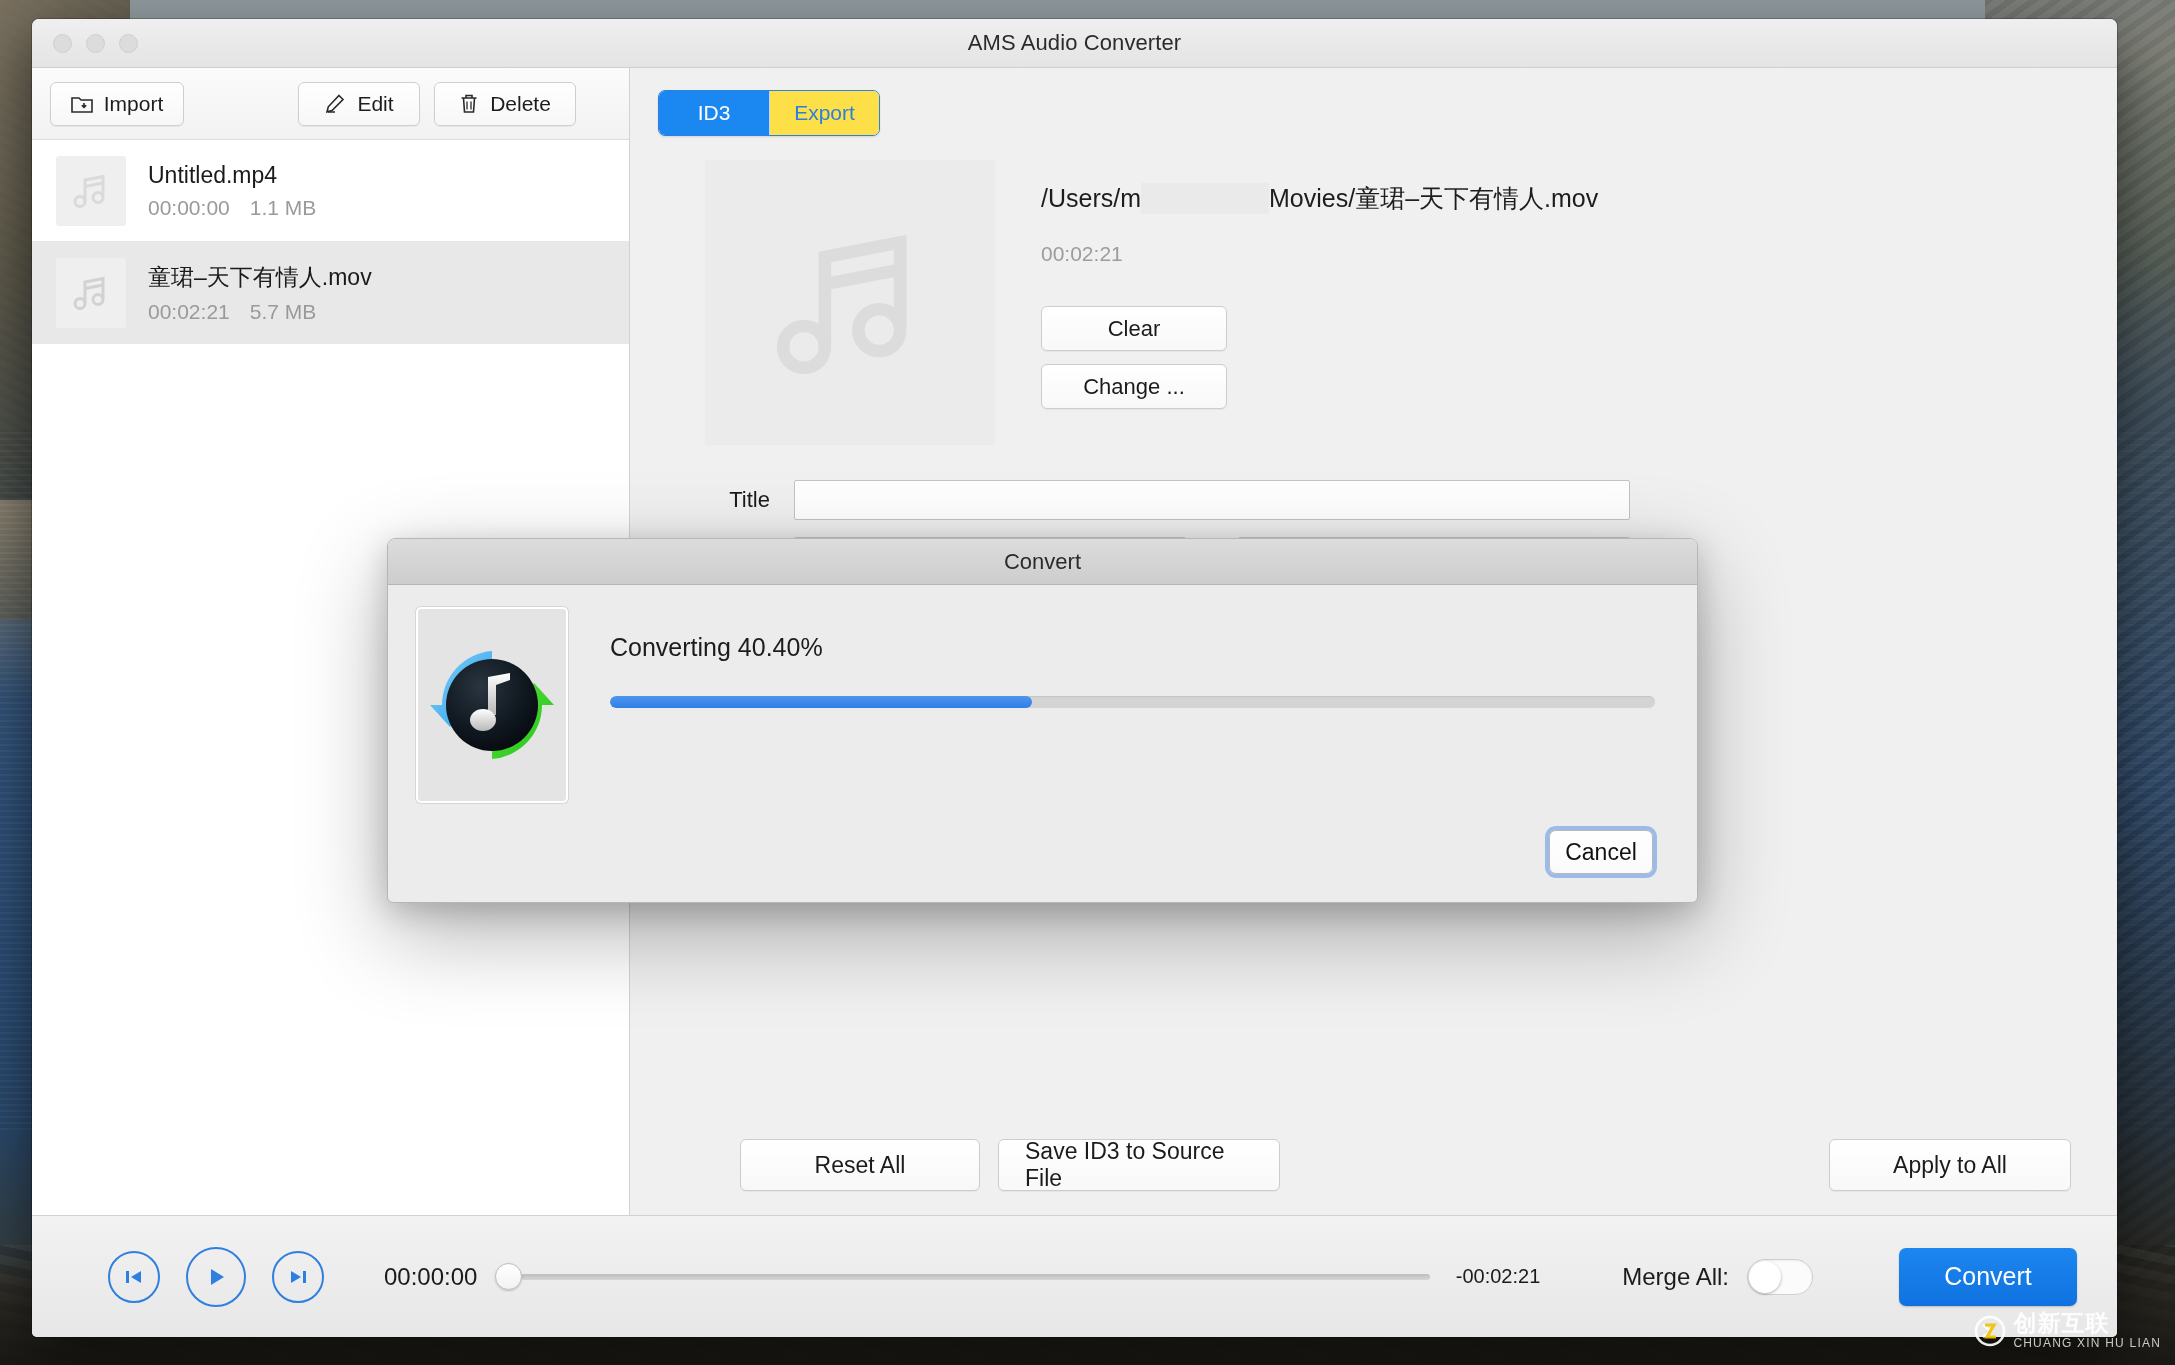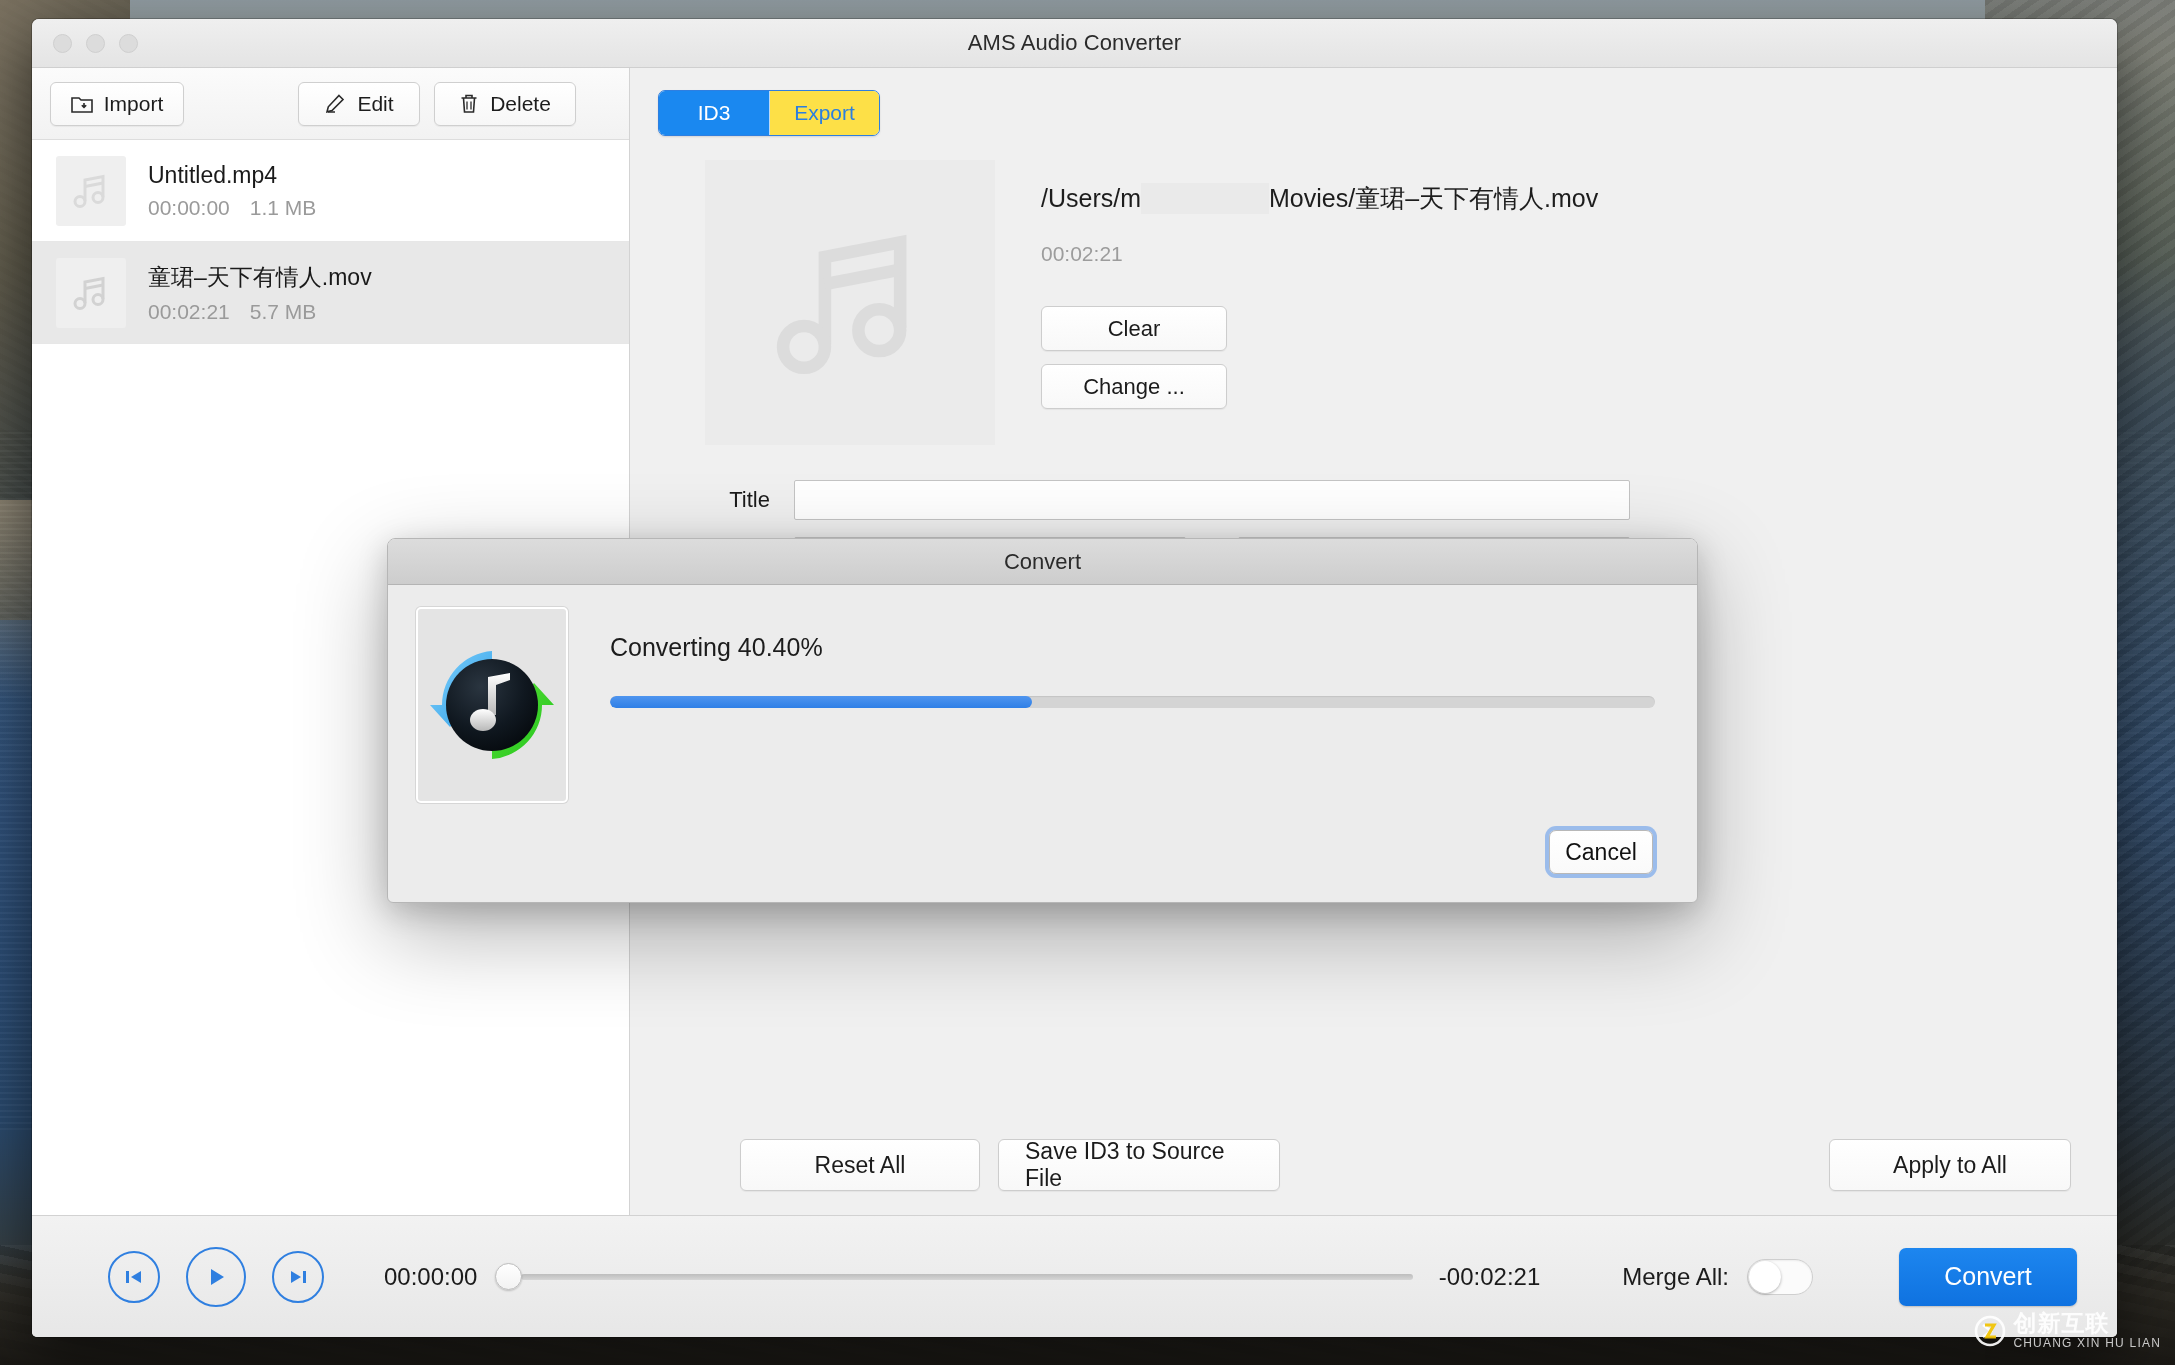--- a/index.html
+++ b/index.html
@@ -256,21 +256,21 @@
   }
   .scrub-track {
     position: absolute; left: 26px; right: 0; height: 6px;
     background: linear-gradient(to bottom,#bdbdbd,#d6d6d6); border-radius: 3px;
   }
   .scrub-knob {
     position: absolute; left: 0; width: 27px; height: 27px; border-radius: 50%;
     background: linear-gradient(to bottom,#ffffff,#f2f2f2);
     border: 1px solid #bdbdbd; box-shadow: 0 1px 2px rgba(0,0,0,.2);
   }
-  .time-rem { font-size: 24px; color: #1b1b1b; margin-left: 26px; }
+  .time-rem { font-size: 20px; color: #1b1b1b; margin-left: 26px; }
   .merge-label { font-size: 24px; color: #1b1b1b; margin-left: 82px; margin-right: 18px; }
   .toggle {
     width: 66px; height: 36px; border-radius: 18px;
     background: #fbfbfb; border: 1px solid #cfcfcf; position: relative;
     box-shadow: inset 0 1px 2px rgba(0,0,0,.06); cursor: default;
   }
   .toggle .knob {
     position: absolute; left: 1px; top: 1px; width: 32px; height: 32px;
     border-radius: 50%; background: #fff;
     box-shadow: 0 1px 3px rgba(0,0,0,.3);

